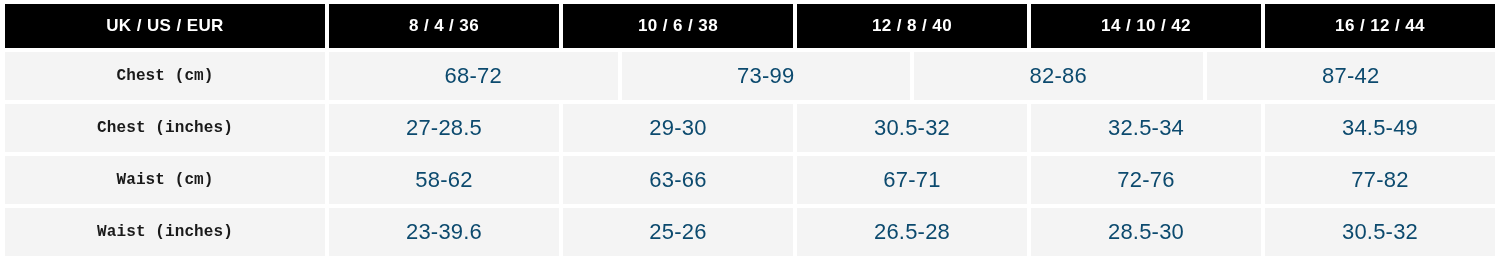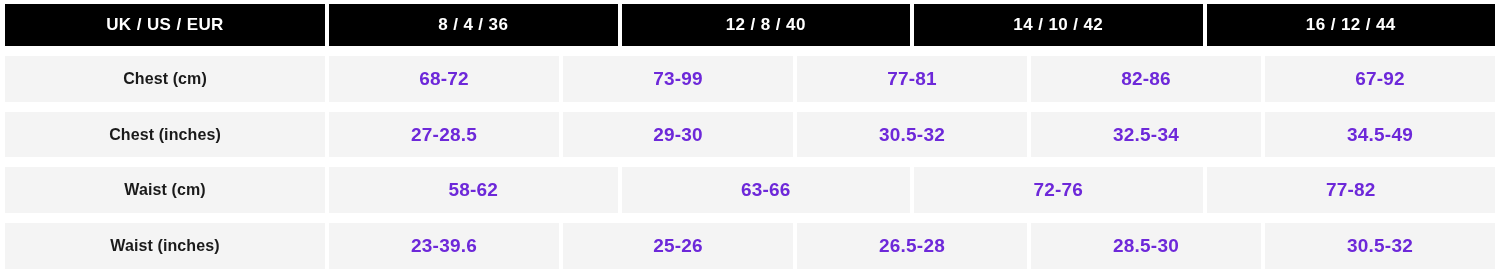--- a/index.html
+++ b/index.html
@@ -14,21 +14,21 @@
     font-family: "Liberation Sans", sans-serif;
   }
 
   .size-chart {
     width: 1500px;
     height: 269px;
     box-sizing: border-box;
     padding: 4px 5px 0 5px;
     display: flex;
     flex-direction: column;
-    gap: 10px;
+    gap: 4px;
     background: #ffffff;
   }
 
   .chart-row {
     display: flex;
     gap: 4px;
     width: 100%;
   }
 
   .chart-row.header-row {
@@ -68,64 +68,66 @@
 
   .data-row .cell {
     background: #f4f4f4;
   }
 
   .data-row .cell.col-label {
     color: #1a1a1a;
     font-weight: 700;
     font-size: 16px;
     letter-spacing: 0.1px;
+    font-family: Liberation Mono, monospace;
   }
 
   .data-row .cell.col-size {
-    color: #6d28d9;
-    font-weight: 700;
-    font-size: 19px;
+    color: #0c4a6e;
+    font-weight: 400;
+    font-size: 22px;
     letter-spacing: 0.2px;
   }
 </style>
 </head>
 <body>
 
 <div class="size-chart">
 
   <div class="chart-row header-row">
     <div class="cell col-label">UK / US / EUR</div>
     <div class="cell col-size">8 / 4 / 36</div>
+    <div class="cell col-size">10 / 6 / 38</div>
     <div class="cell col-size">12 / 8 / 40</div>
     <div class="cell col-size">14 / 10 / 42</div>
     <div class="cell col-size">16 / 12 / 44</div>
   </div>
 
   <div class="chart-row data-row">
     <div class="cell col-label">Chest (cm)</div>
     <div class="cell col-size">68-72</div>
     <div class="cell col-size">73-99</div>
-    <div class="cell col-size">77-81</div>
     <div class="cell col-size">82-86</div>
-    <div class="cell col-size">67-92</div>
+    <div class="cell col-size">87-42</div>
   </div>
 
   <div class="chart-row data-row">
     <div class="cell col-label">Chest (inches)</div>
     <div class="cell col-size">27-28.5</div>
     <div class="cell col-size">29-30</div>
     <div class="cell col-size">30.5-32</div>
     <div class="cell col-size">32.5-34</div>
     <div class="cell col-size">34.5-49</div>
   </div>
 
   <div class="chart-row data-row">
     <div class="cell col-label">Waist (cm)</div>
     <div class="cell col-size">58-62</div>
     <div class="cell col-size">63-66</div>
+    <div class="cell col-size">67-71</div>
     <div class="cell col-size">72-76</div>
     <div class="cell col-size">77-82</div>
   </div>
 
   <div class="chart-row data-row">
     <div class="cell col-label">Waist (inches)</div>
     <div class="cell col-size">23-39.6</div>
     <div class="cell col-size">25-26</div>
     <div class="cell col-size">26.5-28</div>
     <div class="cell col-size">28.5-30</div>

